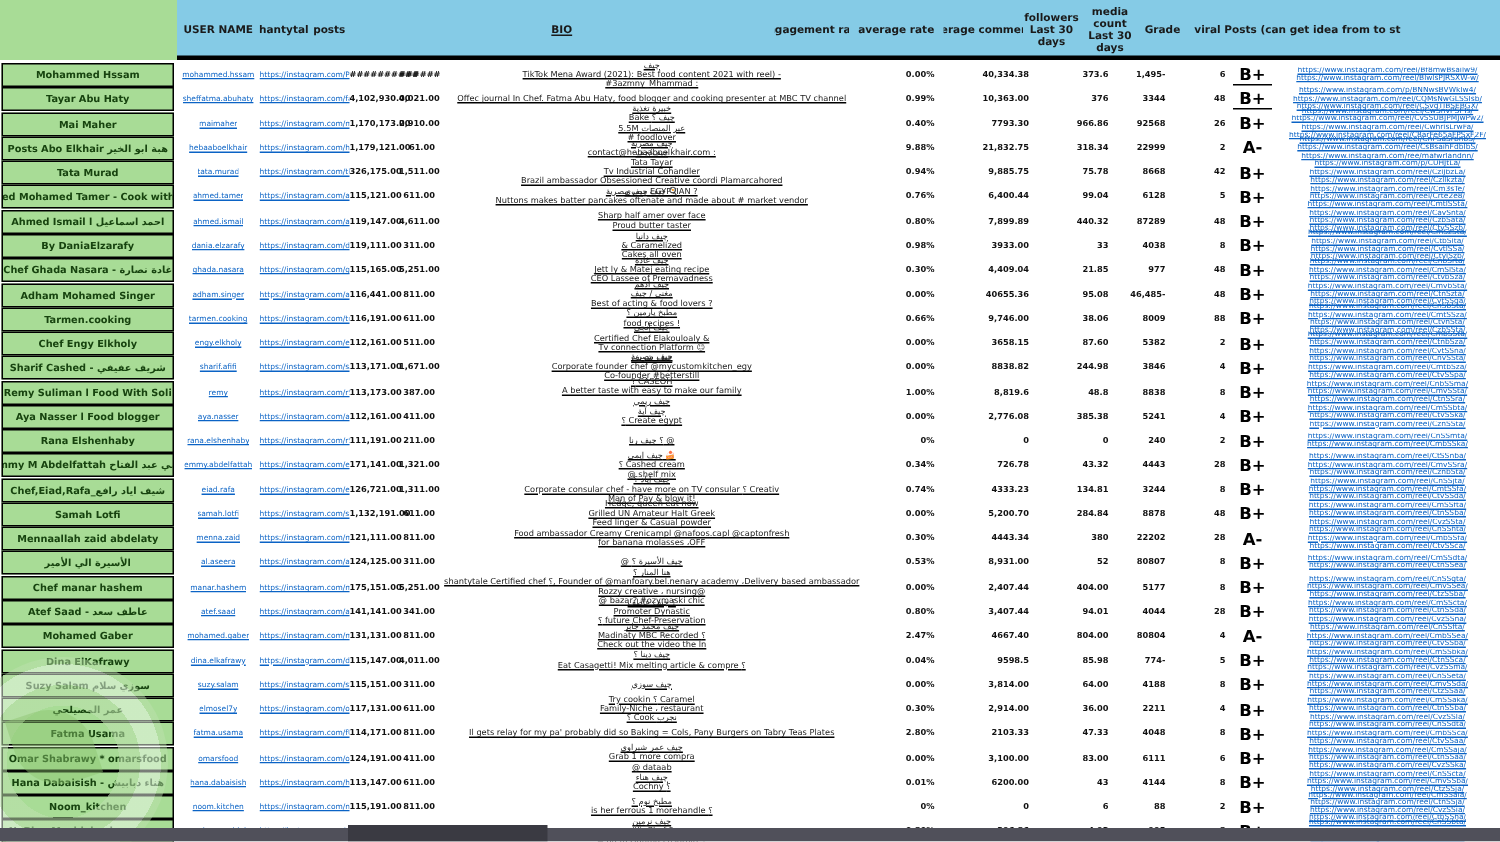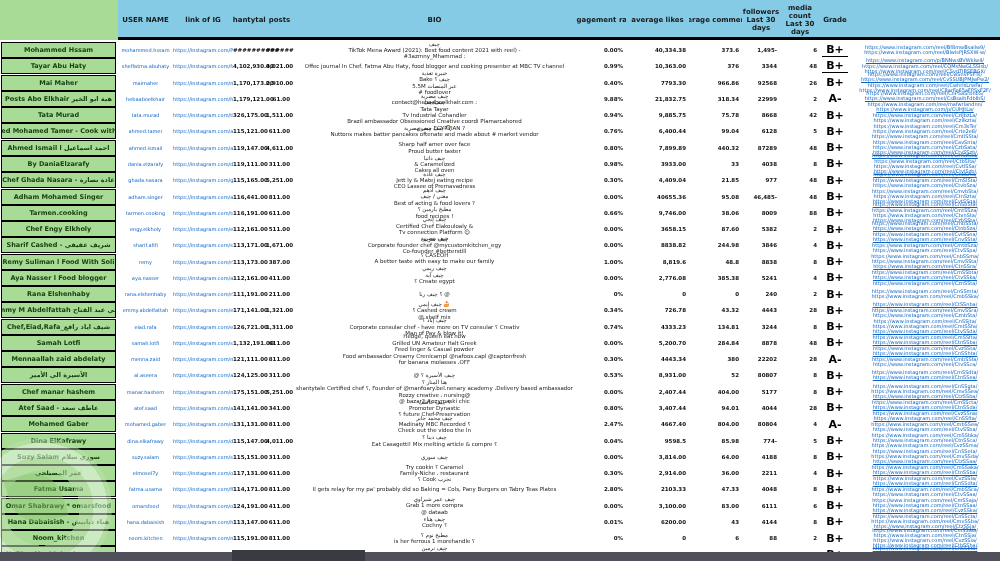--- a/index.html
+++ b/index.html
@@ -10,21 +10,21 @@
   .hc{flex:none;display:flex;align-items:center;justify-content:center;font-size:7px;font-weight:bold;color:#1a1a1a;white-space:nowrap;overflow:hidden;}
   .hc.wrap{white-space:normal;text-align:center;line-height:8px;}
   .header::after{content:"";position:absolute;left:118px;right:0;bottom:0;height:3px;background:#000;}
   .header .c-name{background:#A8DC96;}
   
   .c-name{width:118px;flex:none;}
   .c-user{width:55px;flex:none;}
   .c-link{width:60px;flex:none;}
   .c-fol{width:33px;flex:none;}
   .c-posts{width:27px;flex:none;}
-  .c-bio{width:283px;flex:none;}
+  .c-bio{width:283px;flex:none;text-decoration:underline;}
   .c-eng{width:50px;flex:none;}
   .c-likes{width:63px;flex:none;}
   .c-com{width:53px;flex:none;}
   .c-f30{width:38px;flex:none;}
   .c-m30{width:40px;flex:none;}
   .c-grade{width:30px;flex:none;}
   .c-viral{width:150px;flex:none;}
   
   #rows{position:absolute;top:42px;left:0;width:1000px;}
   .row{display:flex;height:16.28px;position:relative;}
@@ -46,30 +46,30 @@
   .bottombar{position:absolute;left:0;bottom:0;width:1000px;height:9px;background:#50505A;z-index:7;}
   .bottombar .tab{position:absolute;left:232px;top:-2px;width:133px;height:11px;background:#3A3A42;}
 </style>
 </head>
 <body>
 
 <div class="sheet">
   <div class="header">
     <div class="hc c-name"></div>
     <div class="hc c-user">USER NAME</div>
-    <div class="hc c-link">link of IG</div>
     <div class="hc c-fol">shantytale</div>
     <div class="hc c-posts">posts</div>
     <div class="hc c-bio">BIO</div>
     <div class="hc c-eng">engagement rate</div>
-    <div class="hc c-likes">average likes</div>
+    <div class="hc c-likes">average rate</div>
     <div class="hc c-com">average comments</div>
     <div class="hc c-f30 wrap">followers Last 30 days</div>
     <div class="hc c-m30 wrap">media count Last 30 days</div>
     <div class="hc c-grade">Grade</div>
+    <div class="hc c-viral">viral Posts (can get idea from to st</div>
   </div>
 
   <div id="rows">
       <div class="row">
         <div class="cell c-name">
           <div class="name-box">Mohammed Hssam</div>
         </div>
         <div class="cell c-user">
           <a class="link" href="#">mohammed.hssam</a>
         </div>

